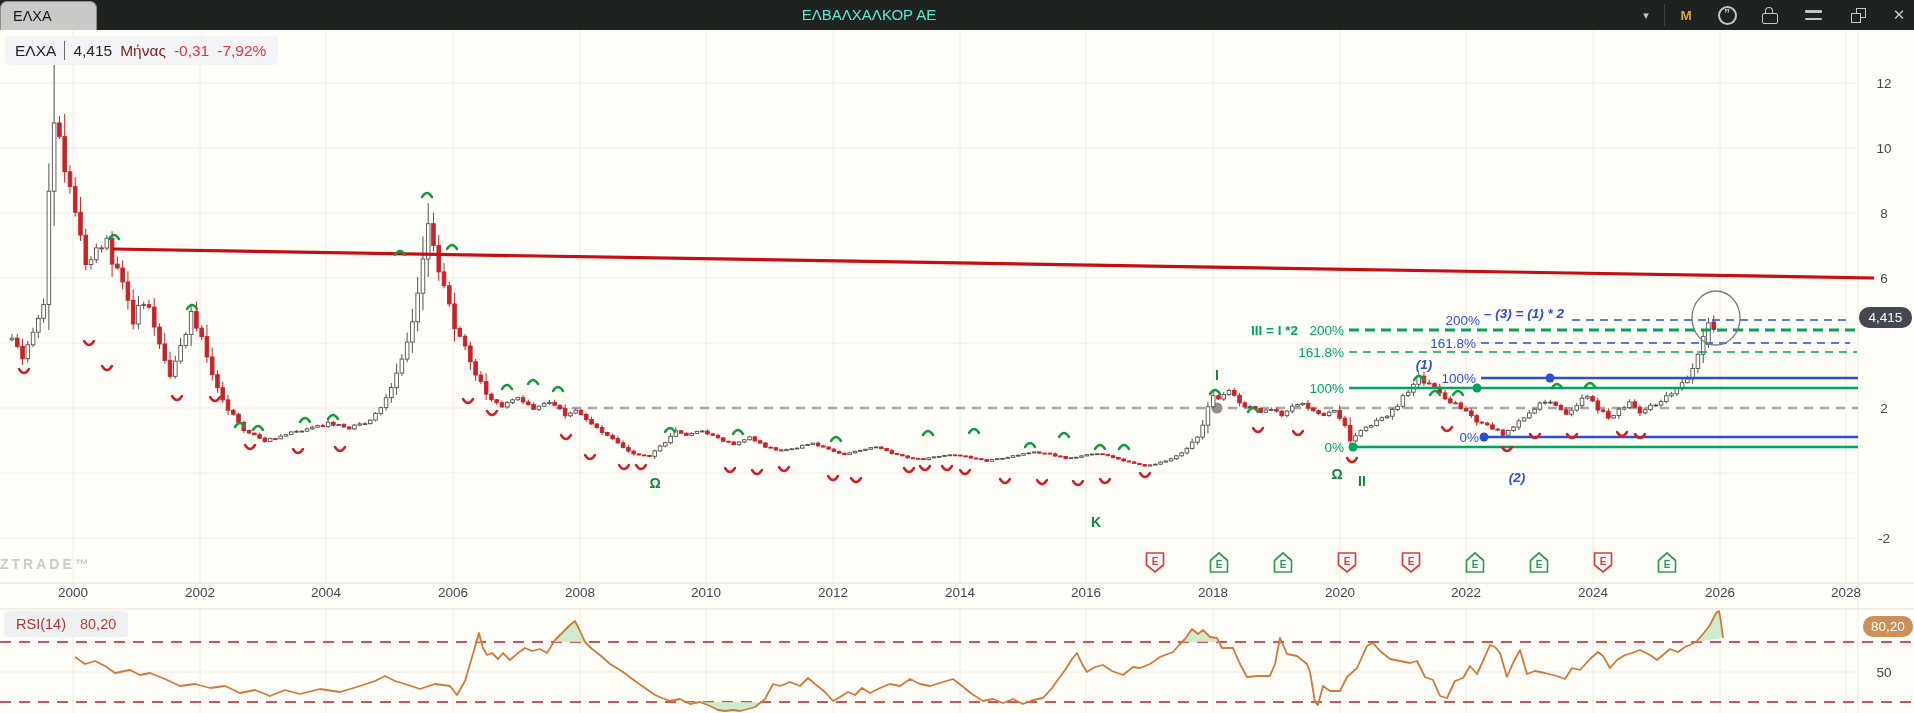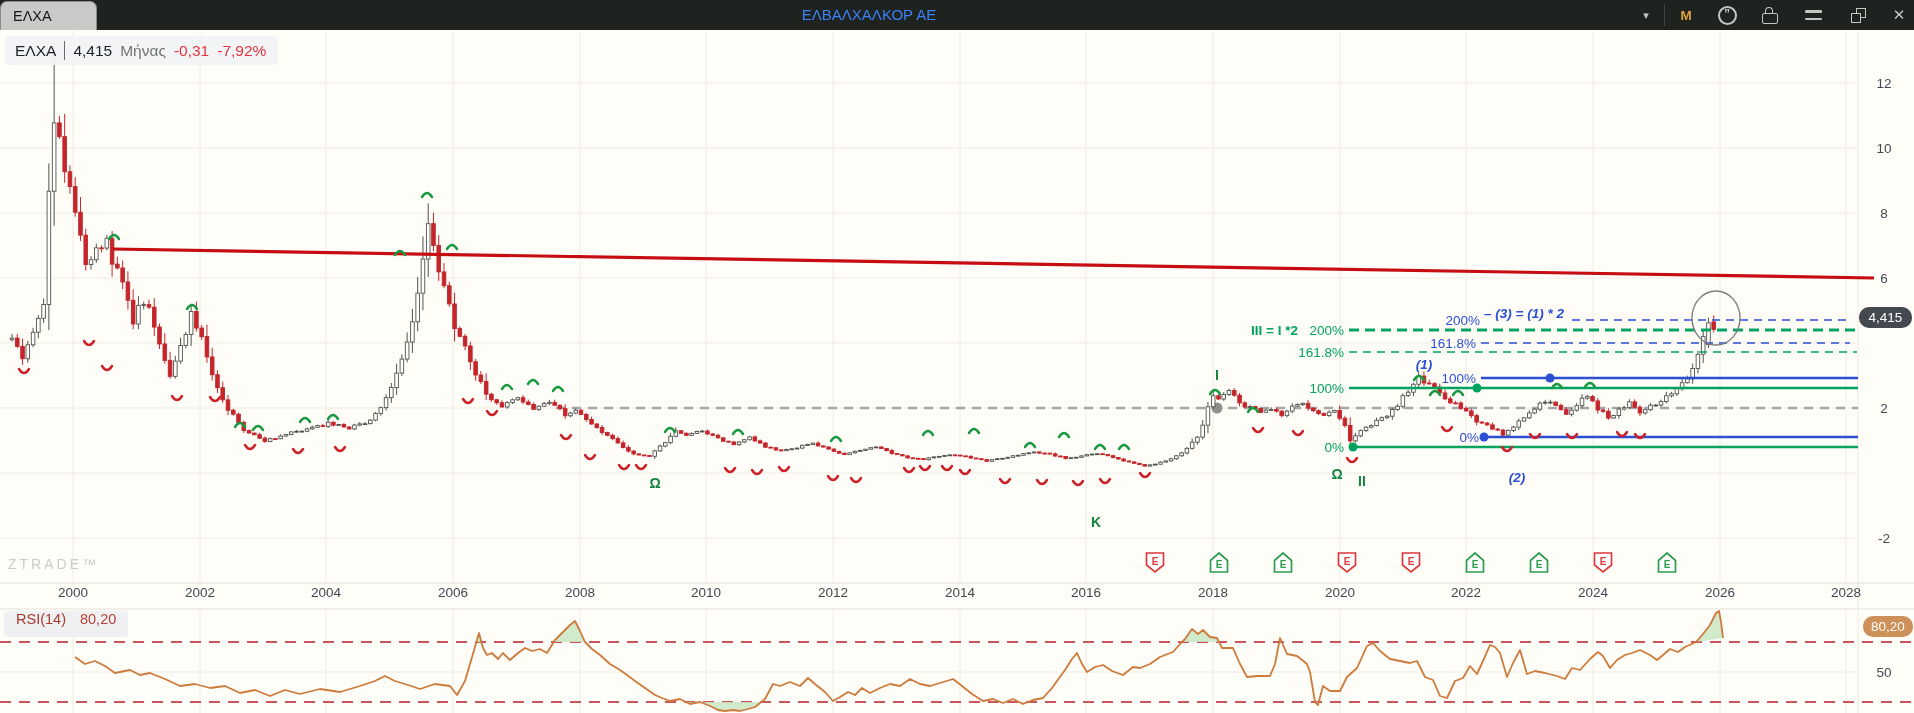--- a/index.html
+++ b/index.html
@@ -8,21 +8,21 @@
   svg#chart-svg{position:absolute;left:0;top:0;z-index:1}
   svg text{font-family:"Liberation Sans",sans-serif}
 
   
   .titlebar{position:absolute;top:0;left:0;width:1914px;height:30px;background:#1f2320;z-index:10}
   .tab{position:absolute;left:0;top:1px;width:97px;height:29px;background:#c9cac8;
        border:1px solid #8d8d8d;border-bottom:none;border-radius:7px 7px 0 0;
        display:flex;align-items:center;padding-left:12px;box-sizing:border-box;
        font-size:14.5px;color:#15181b;cursor:pointer}
   .title{position:absolute;left:869px;top:0;height:20px;line-height:30px;
-         transform:translateX(-50%);color:#3b82f6;font-size:15px;white-space:nowrap}
+         transform:translateX(-50%);color:#5eead4;font-size:15px;white-space:nowrap}
   .ti{position:absolute;top:0;height:30px;display:flex;align-items:center;justify-content:center;
       color:#c3c7c2;cursor:pointer}
   .ti-caret{left:1634px;width:24px;font-size:11px}
   .ti-vsep{left:1664px;top:4px;height:22px;width:1px;background:#40453f;cursor:default}
   .ti-m{left:1674px;width:24px;color:#dfa23d;font-weight:bold;font-size:13.5px}
   .ti-qc{left:1714px;width:26px}
   .ti-qc i{display:flex;align-items:center;justify-content:center;width:19px;height:19px;
            border:2px solid currentColor;border-radius:50%;font-style:normal;font-weight:bold;
            font-size:12px;line-height:1;padding-bottom:3px;box-sizing:border-box}
   .ti-lock{left:1757px;width:26px}
@@ -37,26 +37,26 @@
   .ti-win span i{position:absolute;width:10px;height:10px;border:1.6px solid currentColor;box-sizing:border-box}
   .ti-win span i:first-child{right:0;top:0}
   .ti-win span i:last-child{left:0;bottom:0;background:#1f2320}
   .ti-close{left:1886px;width:26px;font-size:15px}
 
   
   .quote{position:absolute;top:36px;left:5px;z-index:5;background:rgba(242,243,245,.95);
          border-radius:4px;height:29px;display:flex;align-items:center;
          padding:0 12px 0 10px;font-size:15.5px;color:#1e222a;gap:8px;white-space:nowrap}
   .q-cursor{width:1px;height:19px;background:#6a6a6a}
-  .q-tf{color:#737373}
+  .q-tf{color:#7f1d1d}
   .q-chg{color:#e2343e}
-  .watermark{position:absolute;left:8px;top:556px;font-size:14px;letter-spacing:3px;
-             color:#c9ccc9;font-weight:normal;z-index:4}
+  .watermark{position:absolute;left:0;top:556px;font-size:14px;letter-spacing:3px;
+             color:#c9ccc9;font-weight:bold;z-index:4}
   .rsi-label{position:absolute;left:4px;top:611px;background:#eef0f1;border-radius:4px;height:26px;
-             display:flex;gap:14px;padding:0 12px;font-size:14.5px;z-index:4}
+             display:flex;align-items:center;gap:14px;padding:0 12px;font-size:14.5px;z-index:4}
   .rsi-name{color:#a8392f}
   .rsi-val{color:#b5443b}
   .price-badge{position:absolute;left:1859px;top:307px;width:53px;height:21px;background:#44484f;
                color:#fff;font-size:13.5px;border-radius:10px;display:flex;align-items:center;
                justify-content:center;z-index:4}
   .rsi-badge{position:absolute;left:1863px;top:616px;width:50px;height:21px;background:#cd9058;
              color:#fff;font-size:13.5px;border-radius:10px;display:flex;align-items:center;
              justify-content:center;z-index:4}
 </style>
 </head>

